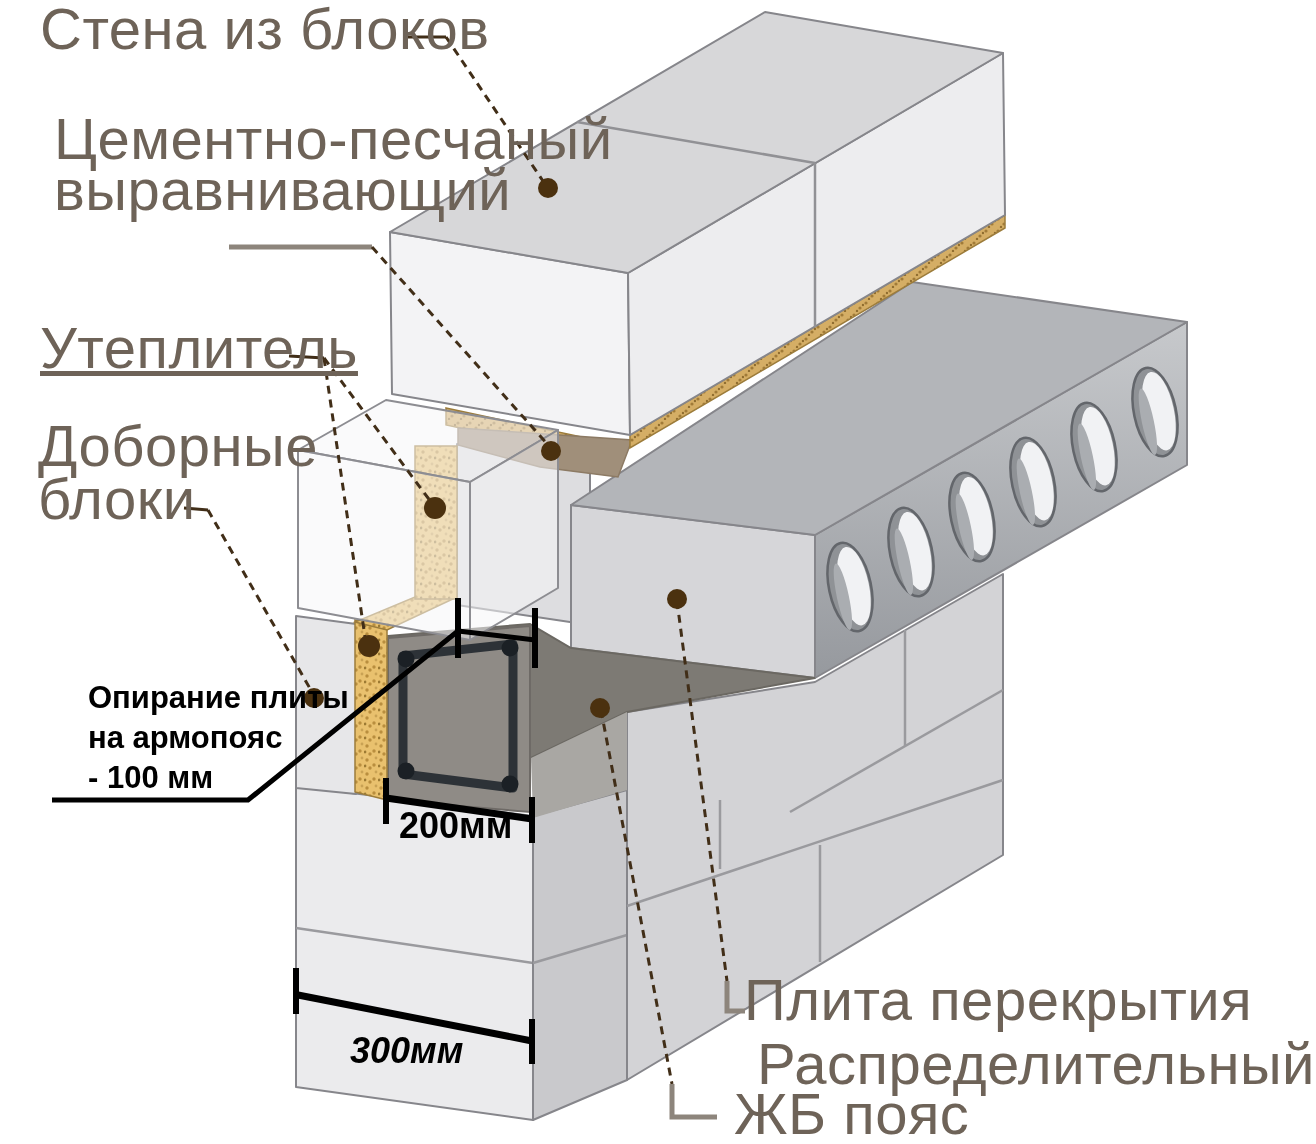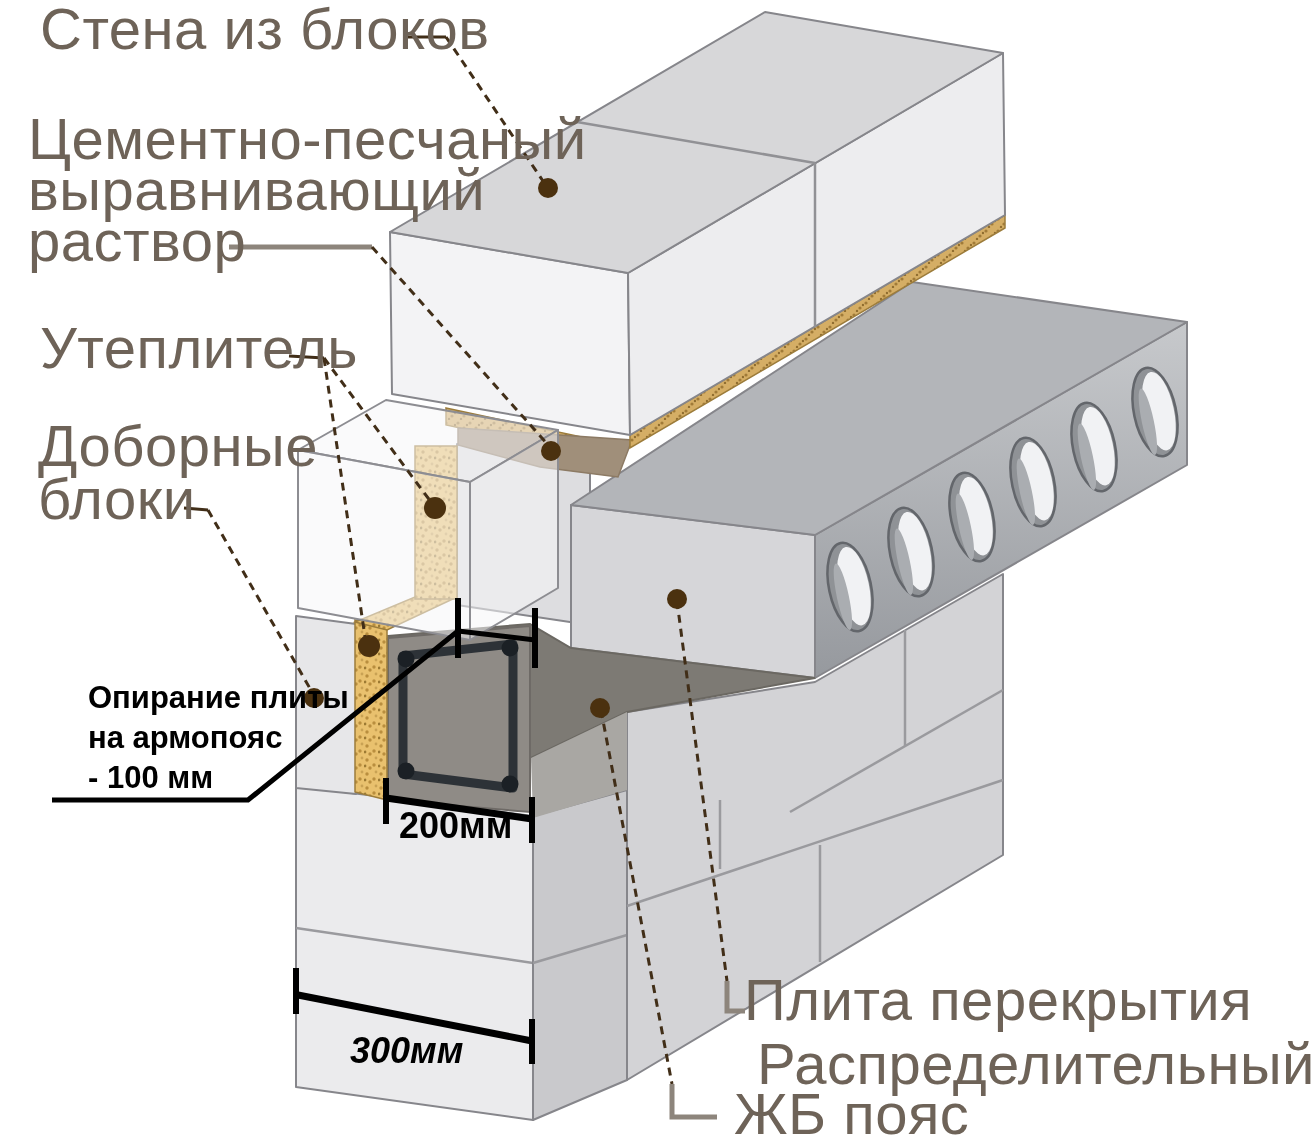--- a/index.html
+++ b/index.html
@@ -176,27 +176,26 @@
       <line class="blackline" stroke-width="6" x1="386" y1="778" x2="386" y2="824"></line>
       <line class="blackline" stroke-width="6" x1="532" y1="797" x2="532" y2="843"></line>
       <line class="blackline" stroke-width="7" x1="298" y1="995" x2="532" y2="1041"></line>
       <line class="blackline" stroke-width="6" x1="296" y1="968" x2="296" y2="1014"></line>
       <line class="blackline" stroke-width="6" x1="532" y1="1019" x2="532" y2="1064"></line>
     </g>
   </svg>
 
   <div class="lbl" style="left:40px;top:3px;">Стена из блоков</div>
 
-  <div class="lbl" style="left:28px;top:113px;">
+  <div class="lbl" style="left:54px;top:113px;">
     <div>Цементно-песчаный</div>
     <div>выравнивающий</div>
-    <div>раствор</div>
   </div>
 
-  <div class="lbl" style="left:40px;top:322px;">Утеплитель</div>
+  <div class="lbl" style="left:40px;top:322px;text-decoration:underline;">Утеплитель</div>
 
   <div class="lbl" style="left:38px;top:419px;line-height:53px;">
     <div>Доборные</div>
     <div>блоки</div>
   </div>
 
   <div class="lbl-bold" style="left:52px;top:678px;margin-left:36px;">
     <div>Опирание плиты</div>
     <div>на армопояс</div>
     <div>- 100 мм</div>

